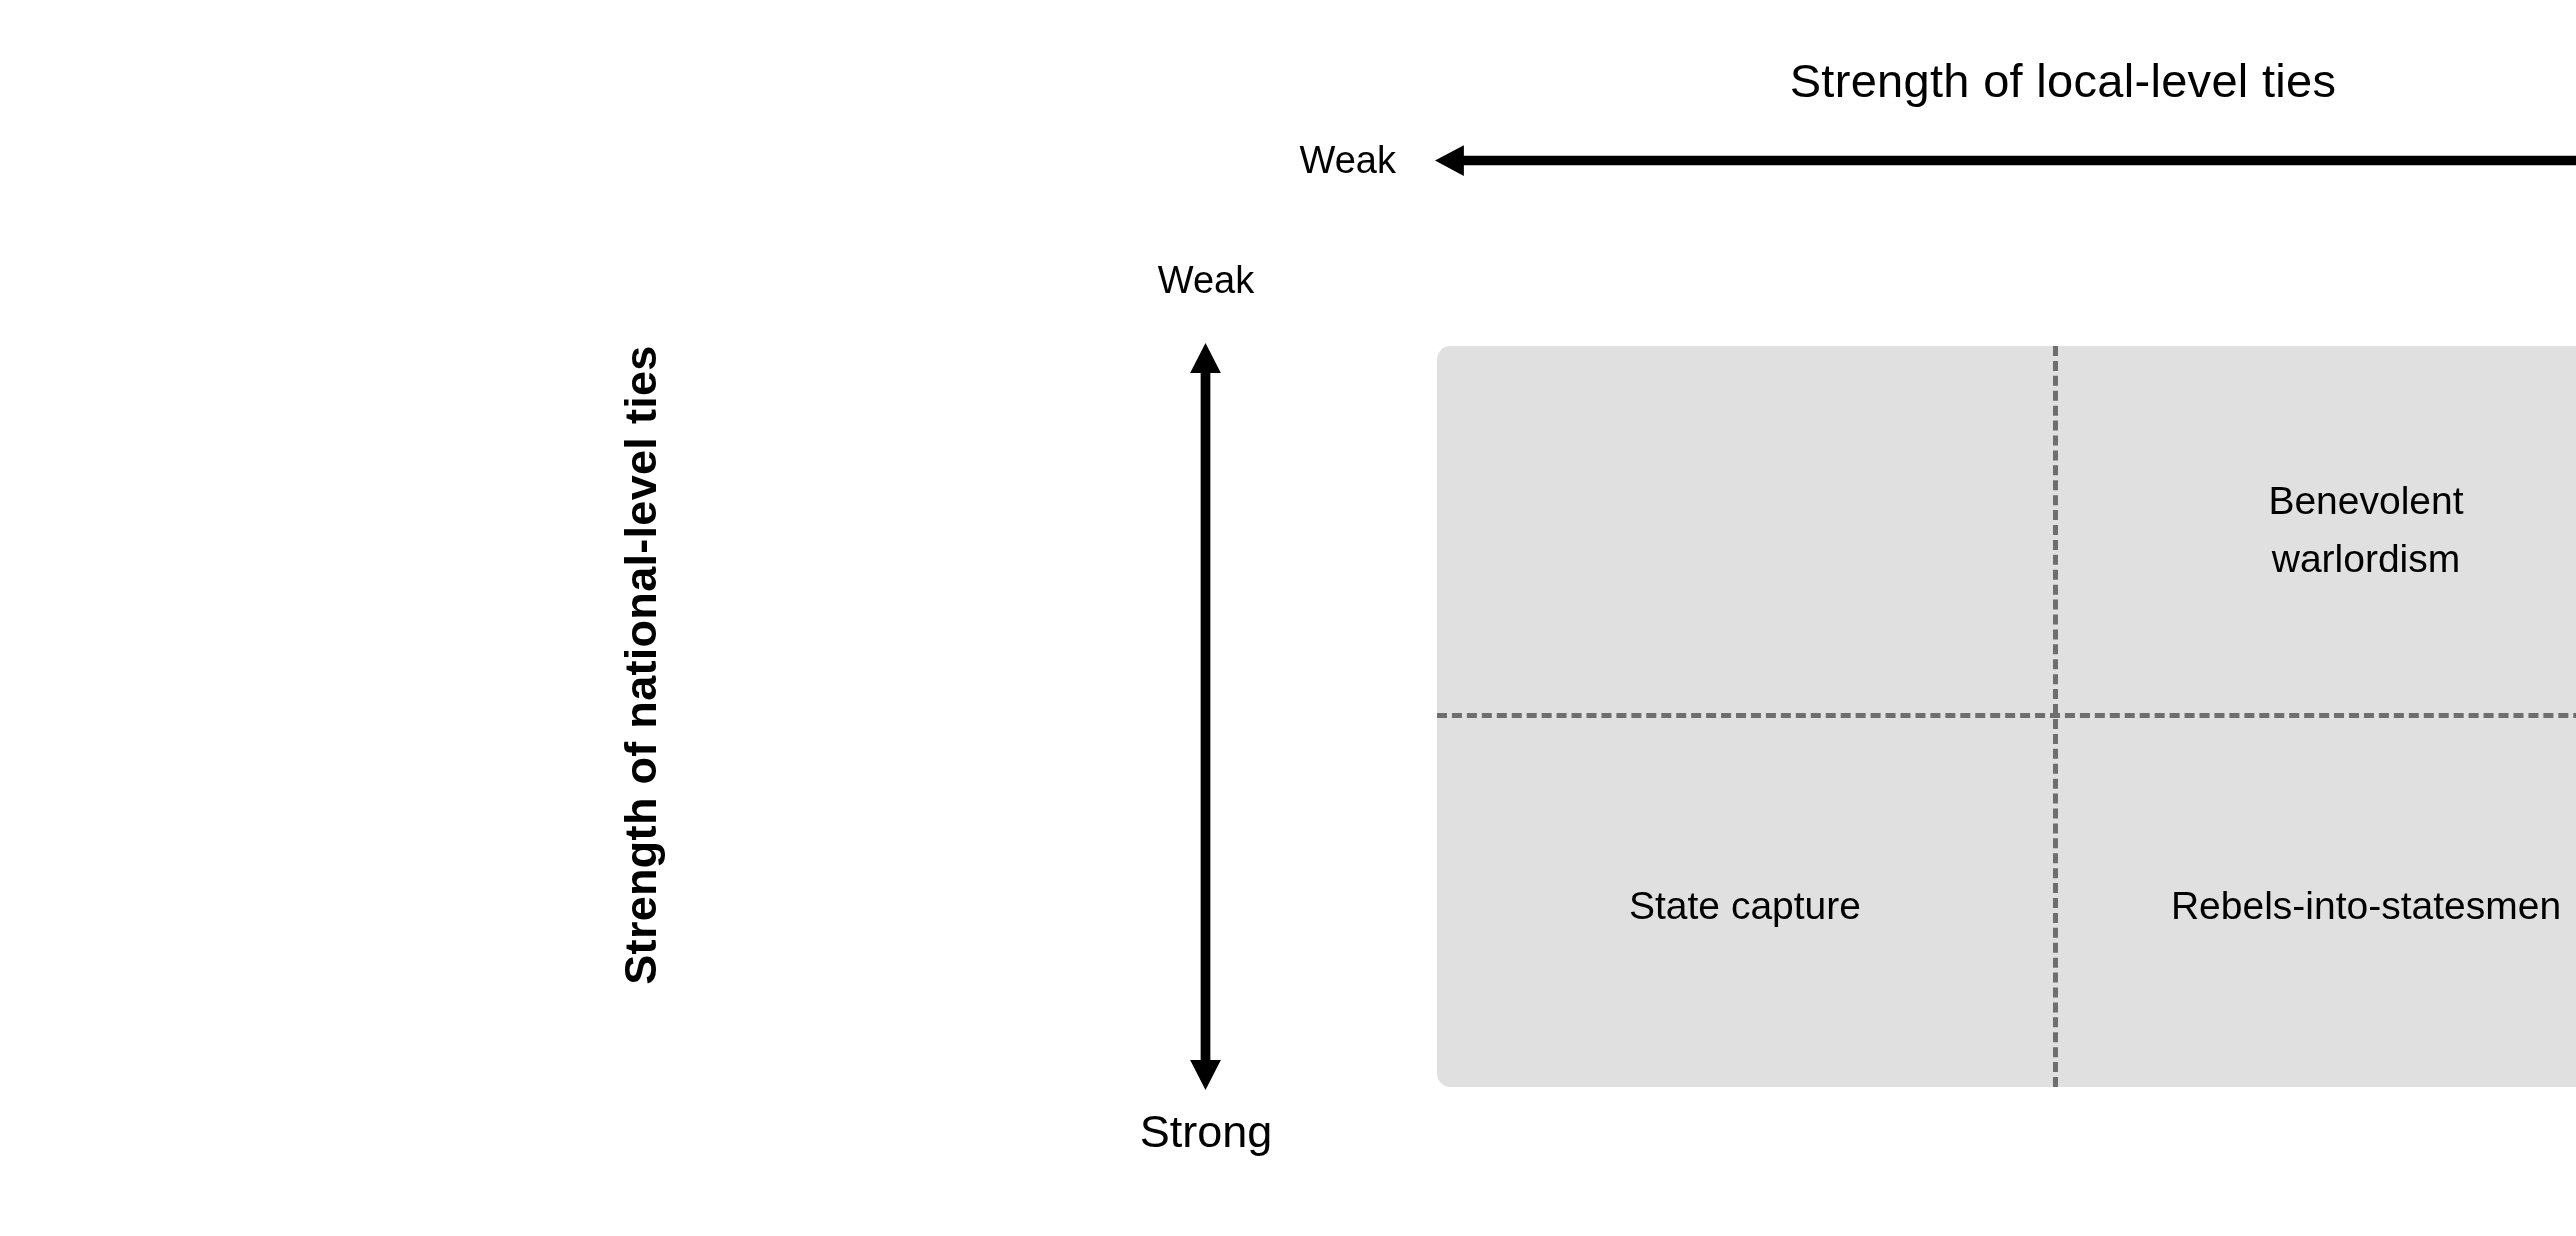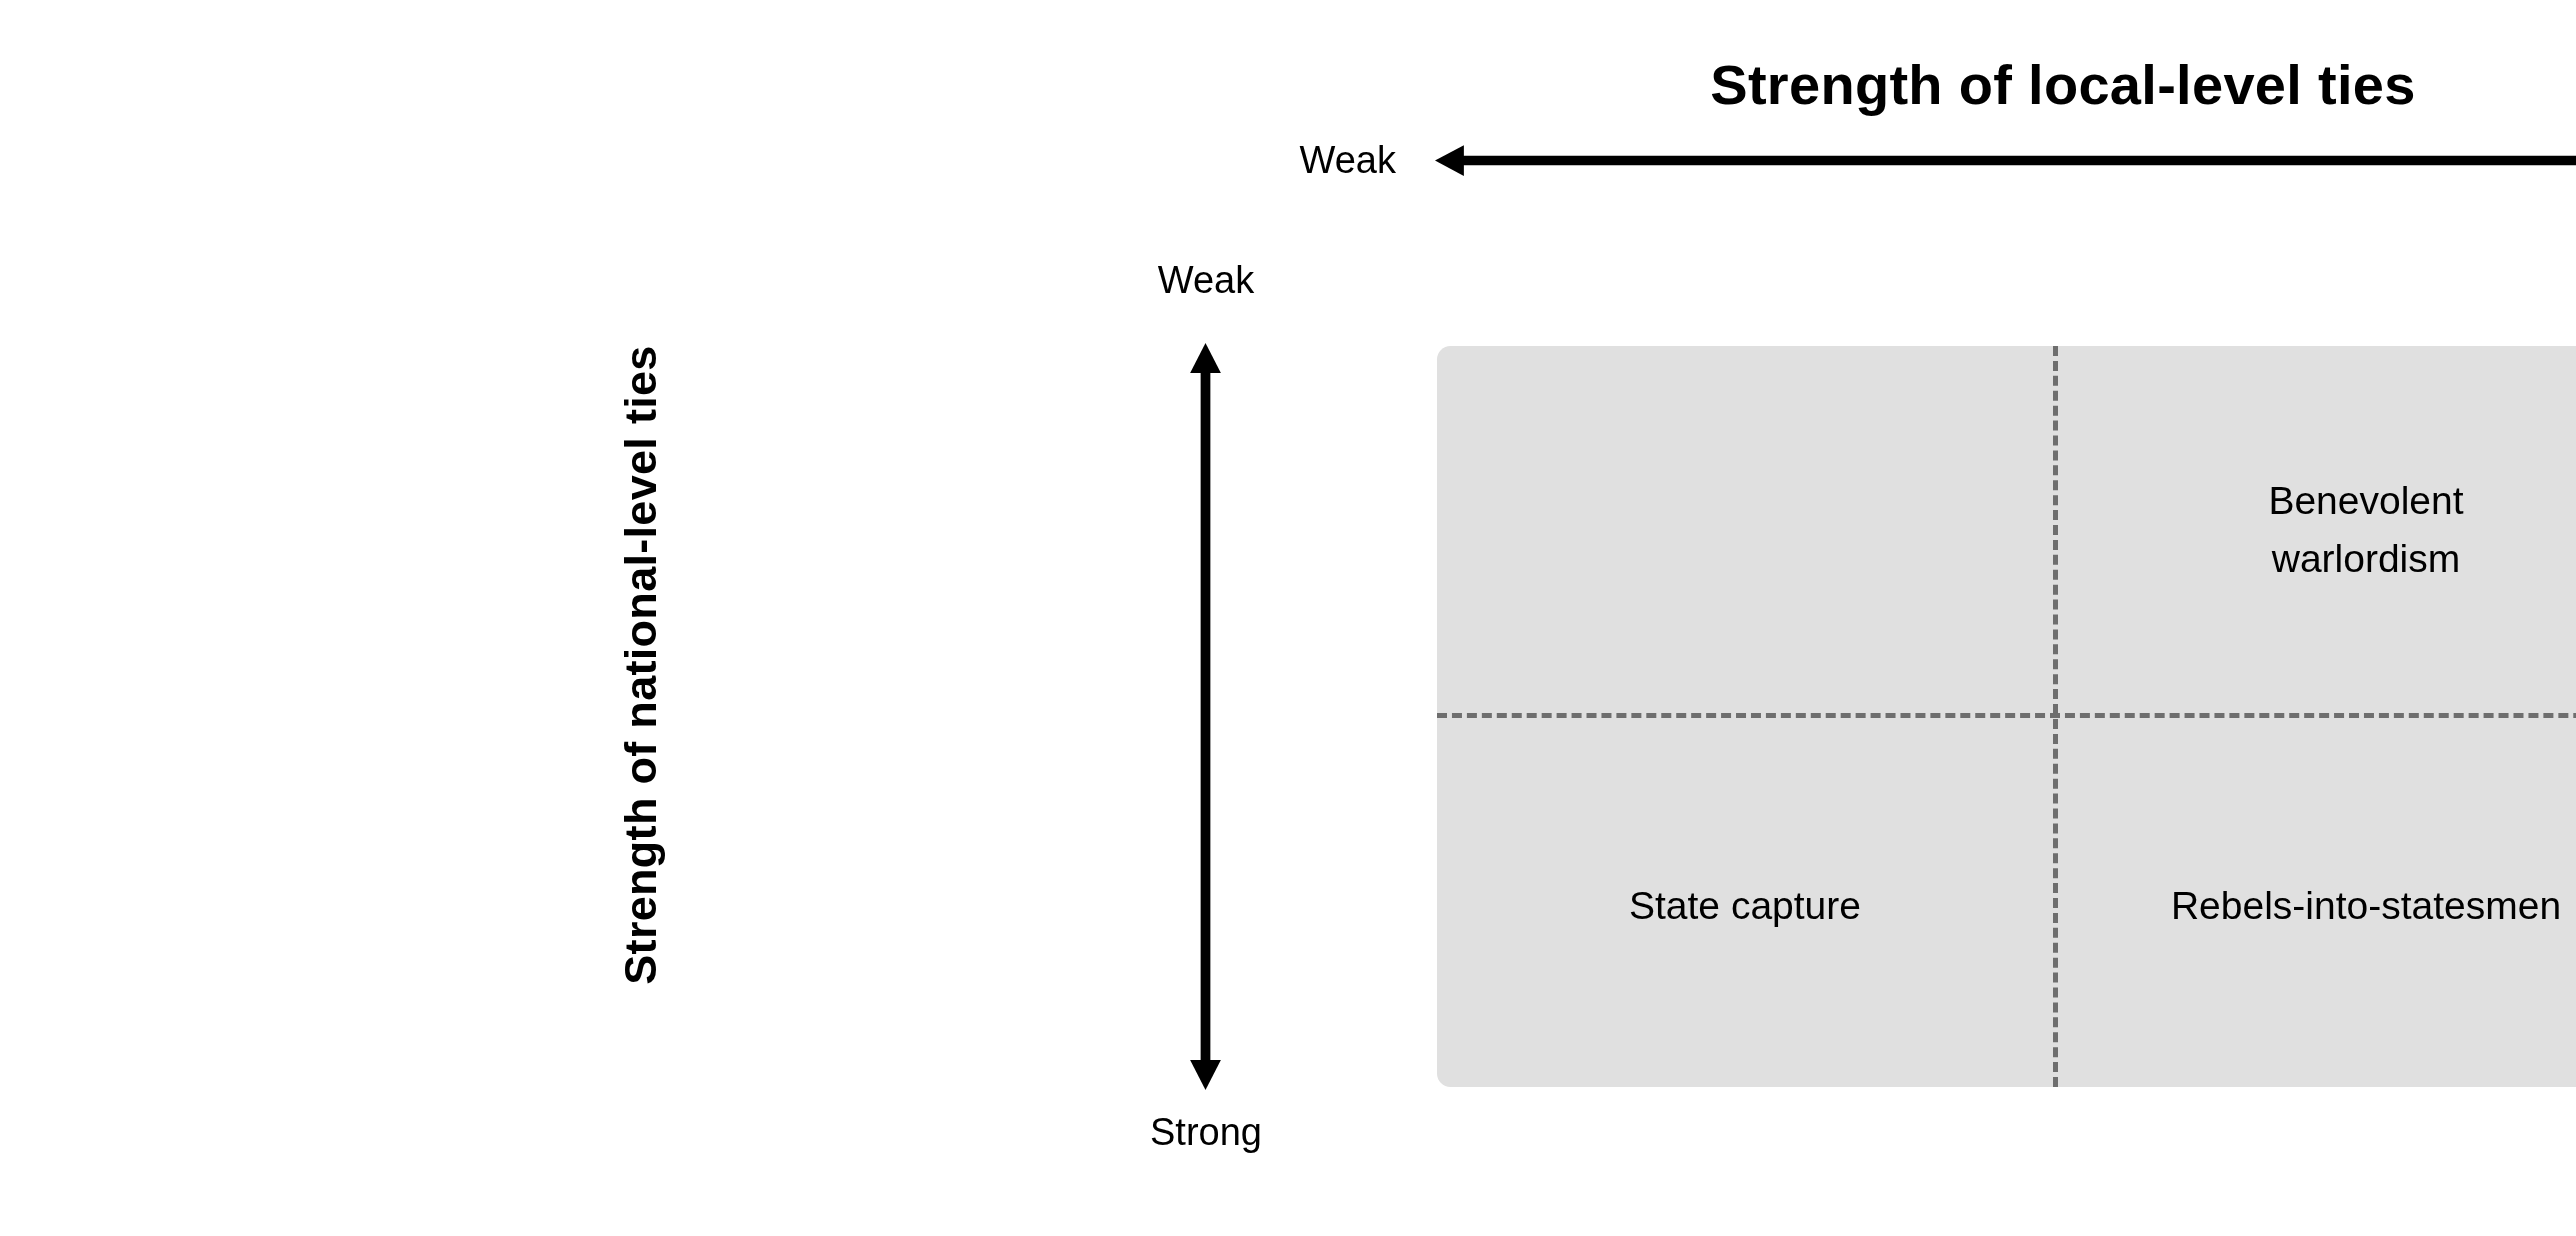--- a/index.html
+++ b/index.html
@@ -17,22 +17,22 @@
     color: #000000;
   }
 
   
   #x-axis-title {
     position: absolute;
     left: 1571px;
     top: 56px;
     width: 984px;
     text-align: center;
-    font-size: 56px;
-    font-weight: bold;
+    font-size: 47px;
+    font-weight: normal;
     line-height: 1.05;
     letter-spacing: 0.3px;
     white-space: nowrap;
   }
 
   #x-axis-arrow {
     position: absolute;
     left: 1435px;
     top: 140px;
     width: 1242px;
@@ -83,21 +83,21 @@
     font-size: 38px;
     line-height: 44px;
     white-space: nowrap;
   }
   #y-label-strong {
     position: absolute;
     left: 1077px;
     top: 1110px;
     width: 258px;
     text-align: center;
-    font-size: 38px;
+    font-size: 45px;
     line-height: 44px;
     white-space: nowrap;
   }
 
   
   #matrix-box {
     position: absolute;
     left: 1437px;
     top: 346px;
     width: 1236px;

